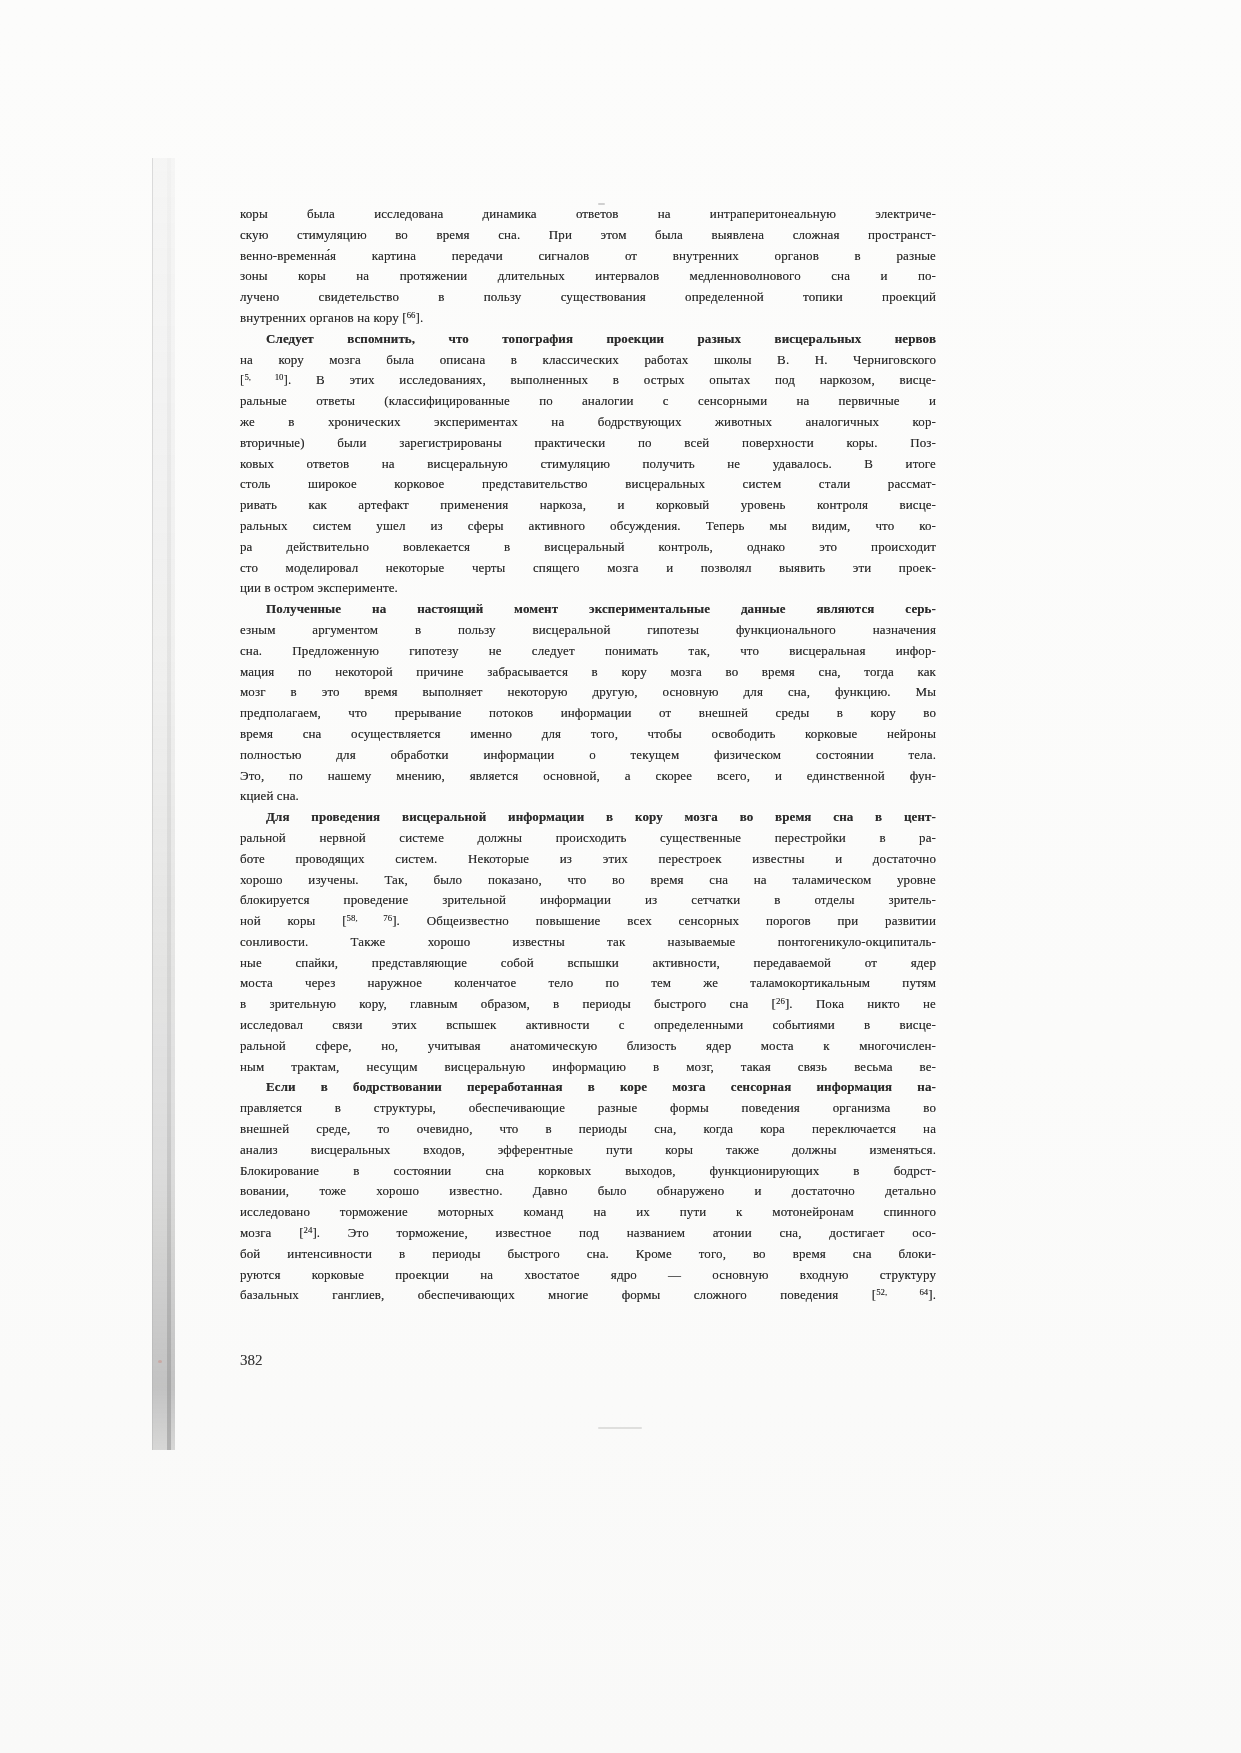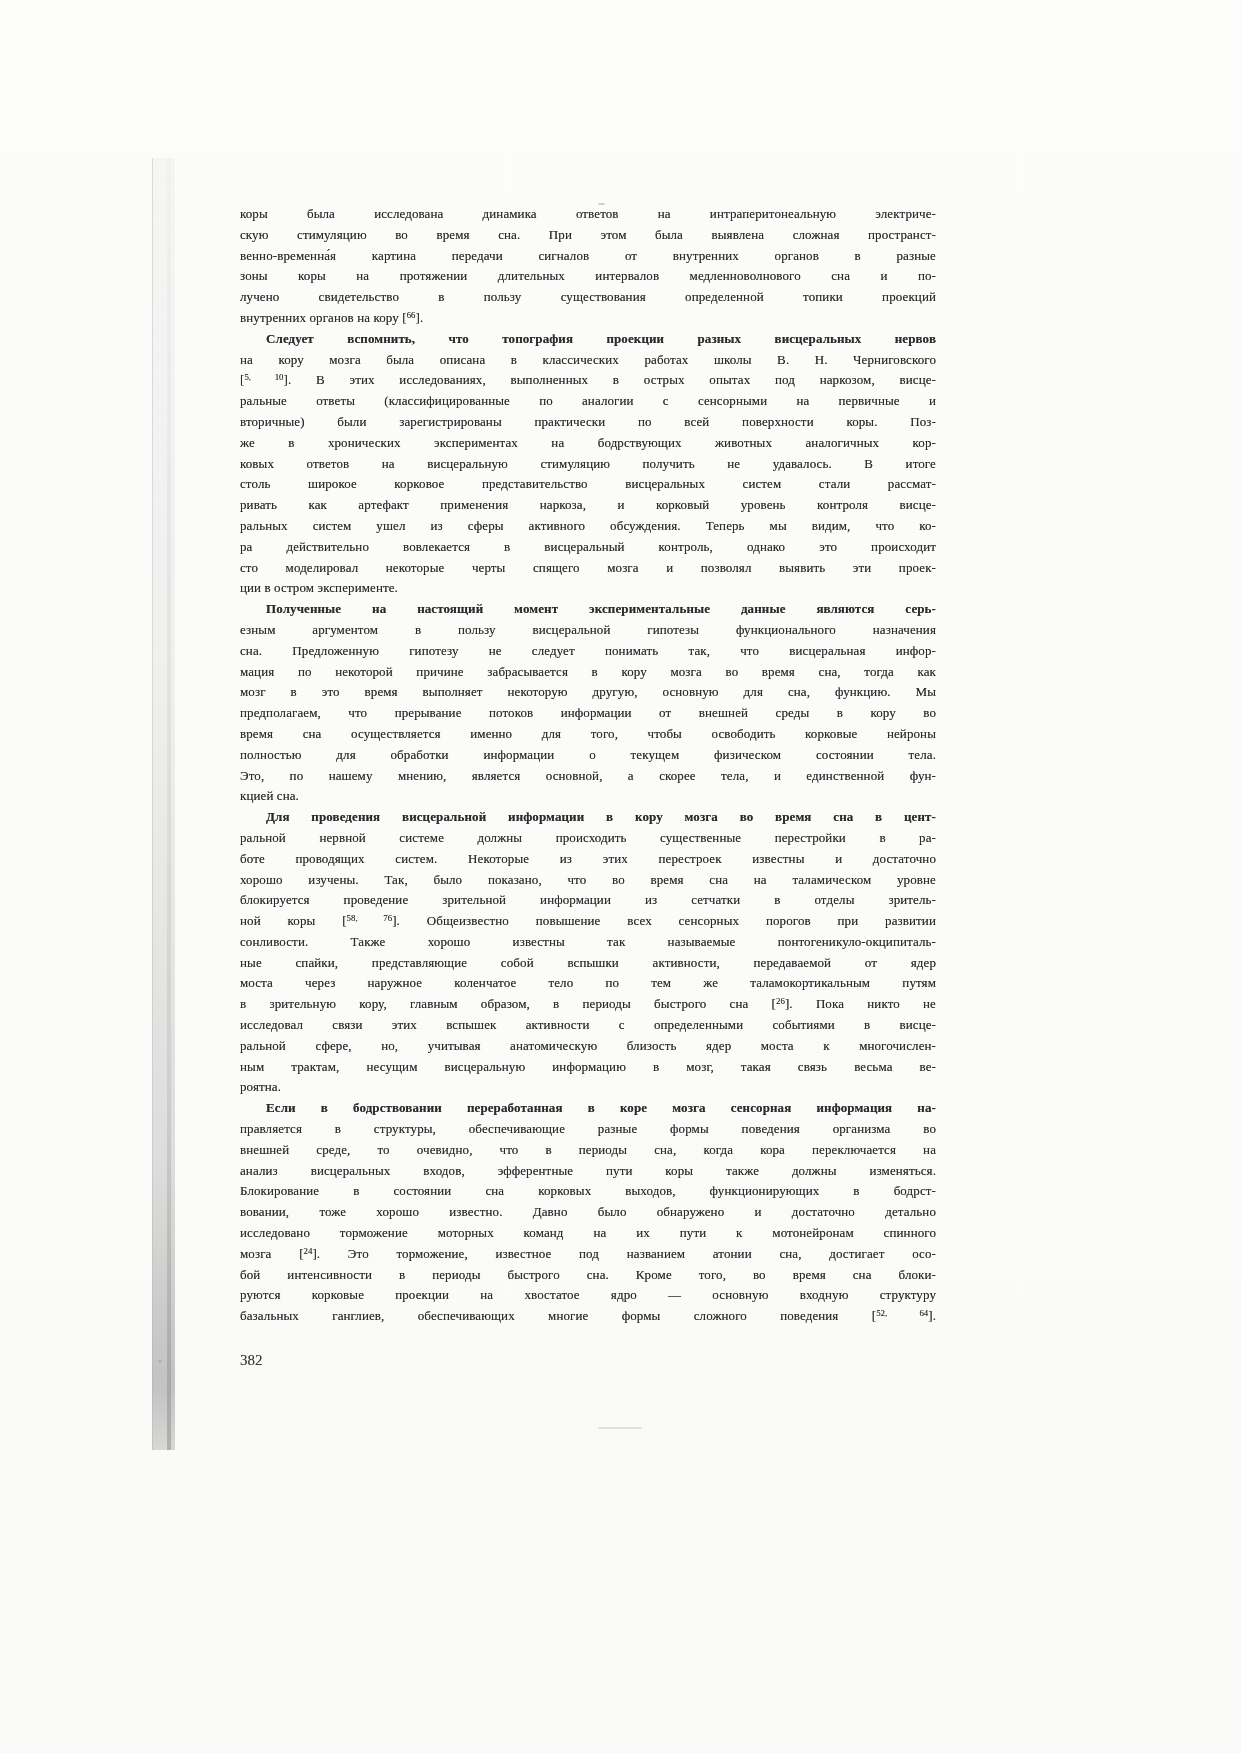--- a/index.html
+++ b/index.html
@@ -130,53 +130,52 @@
       <div class="line">коры была исследована динамика ответов на интраперитонеальную электриче-</div>
       <div class="line">скую стимуляцию во время сна. При этом была выявлена сложная пространст-</div>
       <div class="line">венно-временна́я картина передачи сигналов от внутренних органов в разные</div>
       <div class="line">зоны коры на протяжении длительных интервалов медленноволнового сна и по-</div>
       <div class="line">лучено свидетельство в пользу существования определенной топики проекций</div>
       <div class="line last">внутренних органов на кору <span class="cite">[<sup>66</sup>]</span>.</div>
       <div class="line ind">Следует вспомнить, что топография проекции разных висцеральных нервов</div>
       <div class="line">на кору мозга была описана в классических работах школы В. Н. Черниговского</div>
       <div class="line"><span class="cite">[<sup>5, 10</sup>]</span>. В этих исследованиях, выполненных в острых опытах под наркозом, висце-</div>
       <div class="line">ральные ответы (классифицированные по аналогии с сенсорными на первичные и</div>
+      <div class="line">же в хронических экспериментах на бодрствующих животных аналогичных кор-</div>
       <div class="line">вторичные) были зарегистрированы практически по всей поверхности коры. Поз-</div>
-      <div class="line">же в хронических экспериментах на бодрствующих животных аналогичных кор-</div>
       <div class="line">ковых ответов на висцеральную стимуляцию получить не удавалось. В итоге</div>
       <div class="line">столь широкое корковое представительство висцеральных систем стали рассмат-</div>
       <div class="line">ривать как артефакт применения наркоза, и корковый уровень контроля висце-</div>
       <div class="line">ральных систем ушел из сферы активного обсуждения. Теперь мы видим, что ко-</div>
       <div class="line">ра действительно вовлекается в висцеральный контроль, однако это происходит</div>
       <div class="line">сто моделировал некоторые черты спящего мозга и позволял выявить эти проек-</div>
       <div class="line last">ции в остром эксперименте.</div>
       <div class="line ind">Полученные на настоящий момент экспериментальные данные являются серь-</div>
       <div class="line">езным аргументом в пользу висцеральной гипотезы функционального назначения</div>
       <div class="line">сна. Предложенную гипотезу не следует понимать так, что висцеральная инфор-</div>
       <div class="line">мация по некоторой причине забрасывается в кору мозга во время сна, тогда как</div>
       <div class="line">мозг в это время выполняет некоторую другую, основную для сна, функцию. Мы</div>
       <div class="line">предполагаем, что прерывание потоков информации от внешней среды в кору во</div>
       <div class="line">время сна осуществляется именно для того, чтобы освободить корковые нейроны</div>
       <div class="line">полностью для обработки информации о текущем физическом состоянии тела.</div>
-      <div class="line">Это, по нашему мнению, является основной, а скорее тела, и единственной фун-</div>
+      <div class="line">Это, по нашему мнению, является основной, а скорее всего, и единственной фун-</div>
       <div class="line last">кцией сна.</div>
       <div class="line ind">Для проведения висцеральной информации в кору мозга во время сна в цент-</div>
       <div class="line">ральной нервной системе должны происходить существенные перестройки в ра-</div>
       <div class="line">боте проводящих систем. Некоторые из этих перестроек известны и достаточно</div>
       <div class="line">хорошо изучены. Так, было показано, что во время сна на таламическом уровне</div>
       <div class="line">блокируется проведение зрительной информации из сетчатки в отделы зритель-</div>
       <div class="line">ной коры <span class="cite">[<sup>58, 76</sup>]</span>. Общеизвестно повышение всех сенсорных порогов при развитии</div>
       <div class="line">сонливости. Также хорошо известны так называемые понтогеникуло-окципиталь-</div>
       <div class="line">ные спайки, представляющие собой вспышки активности, передаваемой от ядер</div>
       <div class="line">моста через наружное коленчатое тело по тем же таламокортикальным путям</div>
       <div class="line">в зрительную кору, главным образом, в периоды быстрого сна <span class="cite">[<sup>26</sup>]</span>. Пока никто не</div>
       <div class="line">исследовал связи этих вспышек активности с определенными событиями в висце-</div>
       <div class="line">ральной сфере, но, учитывая анатомическую близость ядер моста к многочислен-</div>
       <div class="line">ным трактам, несущим висцеральную информацию в мозг, такая связь весьма ве-</div>
-      <div class="line last">роятна.</div>
       <div class="line ind">Если в бодрствовании переработанная в коре мозга сенсорная информация на-</div>
       <div class="line">правляется в структуры, обеспечивающие разные формы поведения организма во</div>
       <div class="line">внешней среде, то очевидно, что в периоды сна, когда кора переключается на</div>
       <div class="line">анализ висцеральных входов, эфферентные пути коры также должны изменяться.</div>
       <div class="line">Блокирование в состоянии сна корковых выходов, функционирующих в бодрст-</div>
       <div class="line">вовании, тоже хорошо известно. Давно было обнаружено и достаточно детально</div>
       <div class="line">исследовано торможение моторных команд на их пути к мотонейронам спинного</div>
       <div class="line">мозга <span class="cite">[<sup>24</sup>]</span>. Это торможение, известное под названием атонии сна, достигает осо-</div>
       <div class="line">бой интенсивности в периоды быстрого сна. Кроме того, во время сна блоки-</div>
       <div class="line">руются корковые проекции на хвостатое ядро — основную входную структуру</div>

